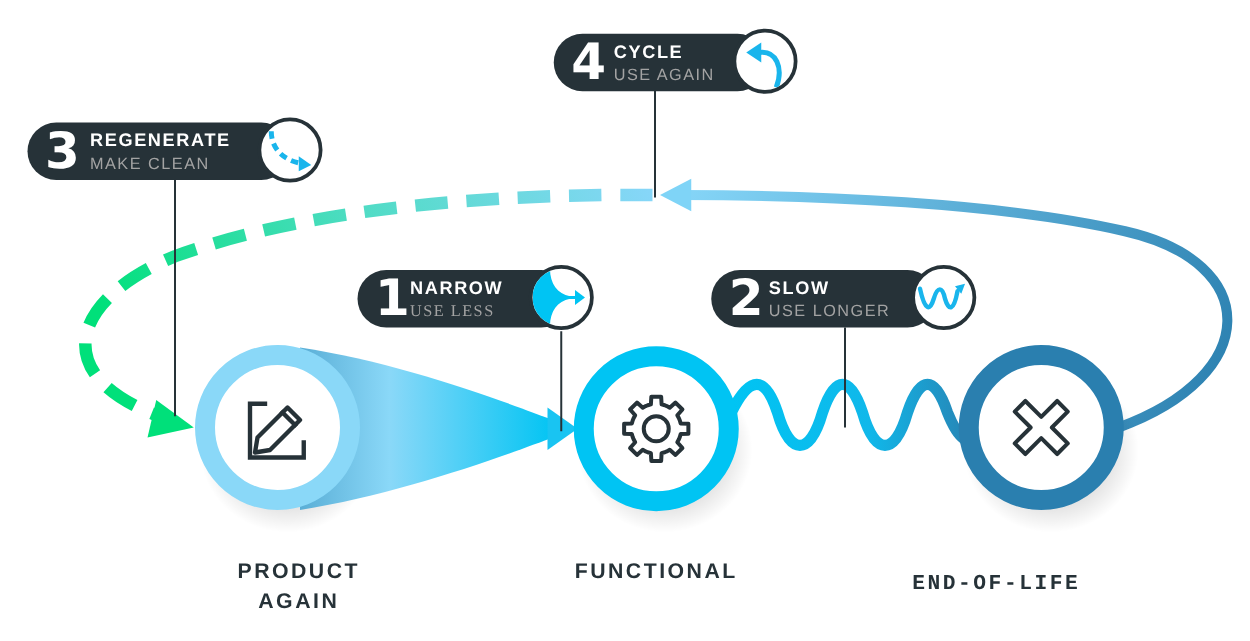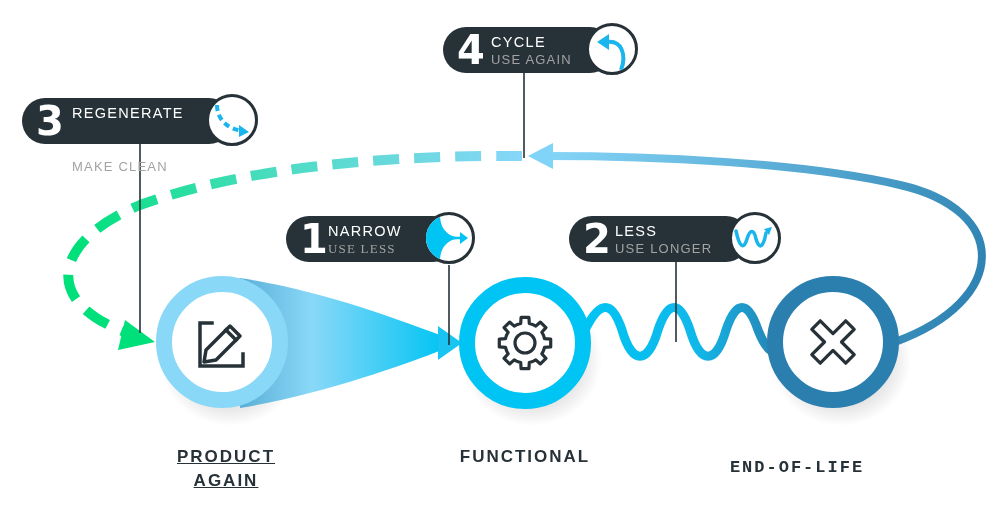--- a/index.html
+++ b/index.html
@@ -1,20 +1,20 @@
 <!DOCTYPE html>
 <html><head>
 <meta charset="utf-8">
 <style>
   html, body { margin:0; padding:0; background:#ffffff; }
   body { width:1000px; height:513px; position:relative; overflow:hidden; font-family:"Liberation Sans", sans-serif; }
   svg.main { position:absolute; left:0; top:0; }
   .pill { position:absolute; height:46px; background:#263238; border-radius:23px; color:#fff; }
   .pill .num { position:absolute; left:14px; top:2px; font-size:40px; font-weight:bold; line-height:42px; font-family:"DejaVu Sans", sans-serif; }
-  .pill .title { position:absolute; top:7px; font-size:14.5px; font-weight:normal; letter-spacing:1.3px; line-height:16px; }
+  .pill .title { position:absolute; top:7px; font-size:14.5px; font-weight:bold; letter-spacing:1.3px; line-height:16px; }
   .pill .sub { position:absolute; top:25px; font-size:13px; letter-spacing:1.2px; color:#a3a3a3; line-height:15px; }
   .badge { position:absolute; width:52px; height:52px; border-radius:50%; background:#fff; border:3px solid #263238; box-sizing:border-box; overflow:hidden; }
   .badge svg { position:absolute; left:0; top:0; }
   .stage-label { position:absolute; text-align:center; font-size:17px; font-weight:bold; letter-spacing:2px; color:#263238; line-height:24px; }
 </style>
 </head>
 <body>
 
 <svg class="main" width="1000" height="513" viewBox="0 0 1000 513">
   <defs>
@@ -82,21 +82,21 @@
 
   <line x1="140" y1="142" x2="140" y2="333" stroke="#263238" stroke-width="1.6"></line>
   <line x1="524" y1="72" x2="524" y2="158" stroke="#263238" stroke-width="1.6"></line>
   <line x1="449" y1="265" x2="449" y2="345" stroke="#263238" stroke-width="1.6"></line>
   <line x1="676" y1="262" x2="676" y2="342" stroke="#263238" stroke-width="1.6"></line>
 </svg>
 
 <div class="pill" style="left:22px; top:98px; width:210px;">
   <span class="num">3</span>
   <span class="title" style="left:50px;">REGENERATE</span>
-  <span class="sub" style="left:50px;margin-top:36px;">MAKE CLEAN</span>
+  <span class="sub" style="left:50px;">MAKE CLEAN</span>
 </div>
 <div class="badge" style="left:206px; top:94px;">
   <svg width="46" height="46" viewBox="0 0 46 46">
     <path d="M 8 8 C 8 22, 18 32, 34 34" fill="none" stroke="#19b5ec" stroke-width="4" stroke-dasharray="6 4"></path>
     <polygon points="40,35 30,28 30,40" fill="#19b5ec"></polygon>
   </svg>
 </div>
 
 <div class="pill" style="left:443px; top:27px; width:170px;">
   <span class="num">4</span>
@@ -118,31 +118,31 @@
 <div class="badge" style="left:423px; top:212px;">
   <svg width="46" height="46" viewBox="0 0 46 46">
     <path d="M 0 0 L 14 0 C 14 12, 20 20, 30 22 L 30 24 C 20 26, 14 34, 14 46 L 0 46 Z" fill="#00c4f3"></path>
     <line x1="28" y1="23" x2="36" y2="23" stroke="#00c4f3" stroke-width="2.5"></line>
     <polygon points="42,23 34,17 34,29" fill="#00c4f3"></polygon>
   </svg>
 </div>
 
 <div class="pill" style="left:569px; top:216px; width:180px;">
   <span class="num">2</span>
-  <span class="title" style="left:46px;">LESS</span>
+  <span class="title" style="left:46px;">SLOW</span>
   <span class="sub" style="left:46px;">USE LONGER</span>
 </div>
 <div class="badge" style="left:729px; top:212px;">
   <svg width="46" height="46" viewBox="0 0 46 46">
     <path d="M 4 16 C 8 34, 12 34, 15 24 C 18 14, 22 14, 24 24 C 27 34, 31 34, 34 18" fill="none" stroke="#19b5ec" stroke-width="3.5" stroke-linecap="round"></path>
     <polygon points="40,12 32,14 37,20" fill="#19b5ec"></polygon>
   </svg>
 </div>
 
-<div class="stage-label" style="left:146px; top:445px; width:160px;text-decoration:underline;">
+<div class="stage-label" style="left:159px; top:445px; width:160px;">
   <div>PRODUCT</div>
   <div>AGAIN</div>
 </div>
 <div class="stage-label" style="left:430px; top:445px; width:190px;">
   <div>FUNCTIONAL</div>
 </div>
 <div class="stage-label" style="left:697px; top:456px; width:200px;font-family:Liberation Mono, monospace;">
   <div>END-OF-LIFE</div>
 </div>
 

